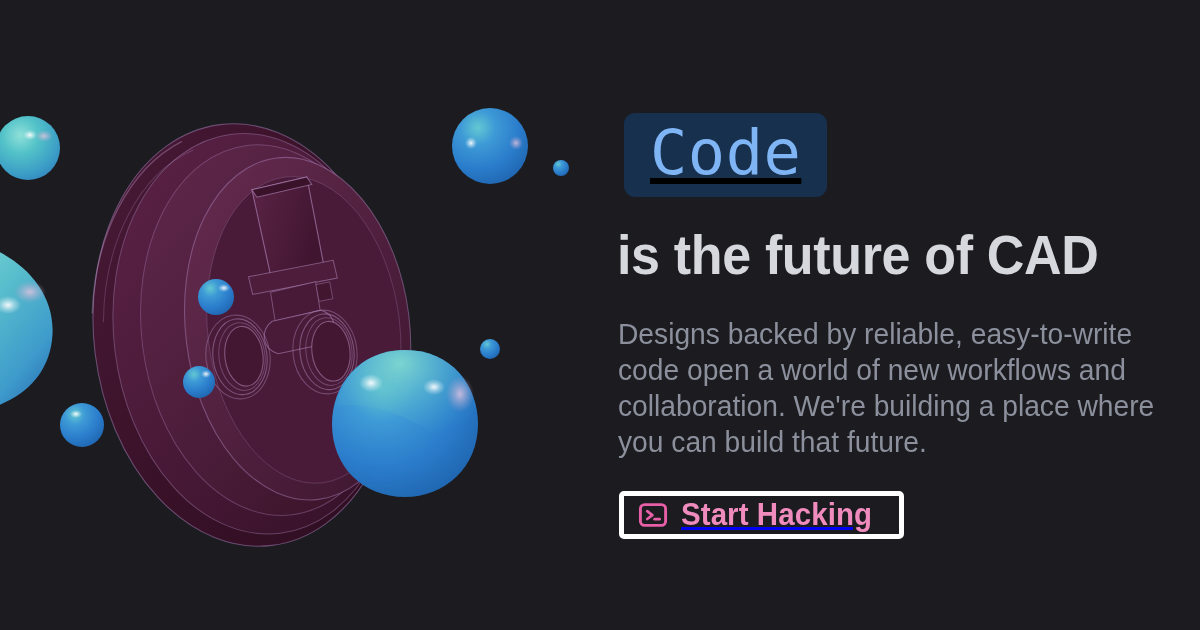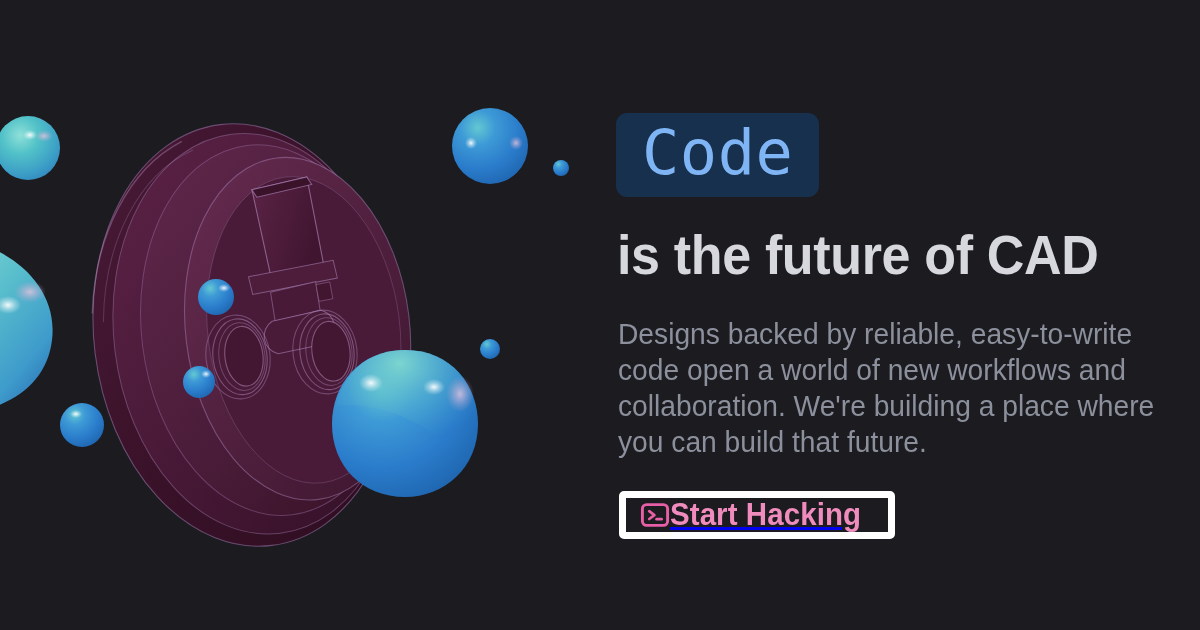--- a/index.html
+++ b/index.html
@@ -28,26 +28,27 @@
 
   
   #content {
     position:absolute;
     left:616px; top:0;
     width:584px; height:630px;
   }
 
   .code-badge {
     position:absolute;
-    left:0px; top:113px;
+    left:8px; top:113px;
     padding:9px 26px 13px 26px;
     background:#17304d;
     border-radius:11px;
     display:inline-block;
     line-height:1;
+    text-decoration:underline;
   }
   .code-badge .label {
     font-family:"DejaVu Sans Mono", monospace;
     font-size:62px;
     font-weight:400;
     color:#7fb4f5;
     letter-spacing:0.5px;
     display:block;
   }
 
@@ -76,24 +77,24 @@
     transform:scaleX(0.94);
     transform-origin:left top;
   }
 
   .cta {
     position:absolute;
     left:3px; top:491px;
     height:48px;
     display:flex;
     align-items:center;
-    gap:0;
+    gap:13px;
     padding:0 17px 0 14px;
     background:transparent;
-    border:7px solid #ffffff;
+    border:5px solid #ffffff;
     border-radius:5px;
     cursor:pointer;
   }
   .cta .term-icon { width:30px; height:30px; display:block; flex:0 0 auto; }
   .cta .cta-label {
     font-family:"Liberation Sans Narrow","Liberation Sans", sans-serif;
     font-size:31px;
     font-weight:700;
     color:#f08cbd;
     letter-spacing:0.1px;

